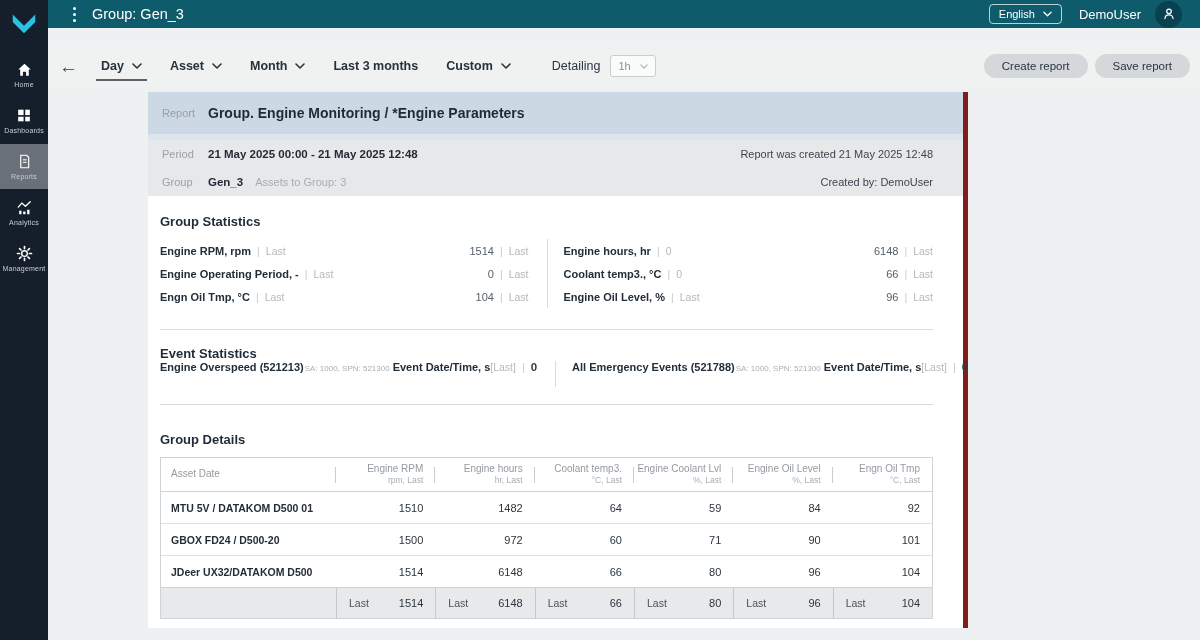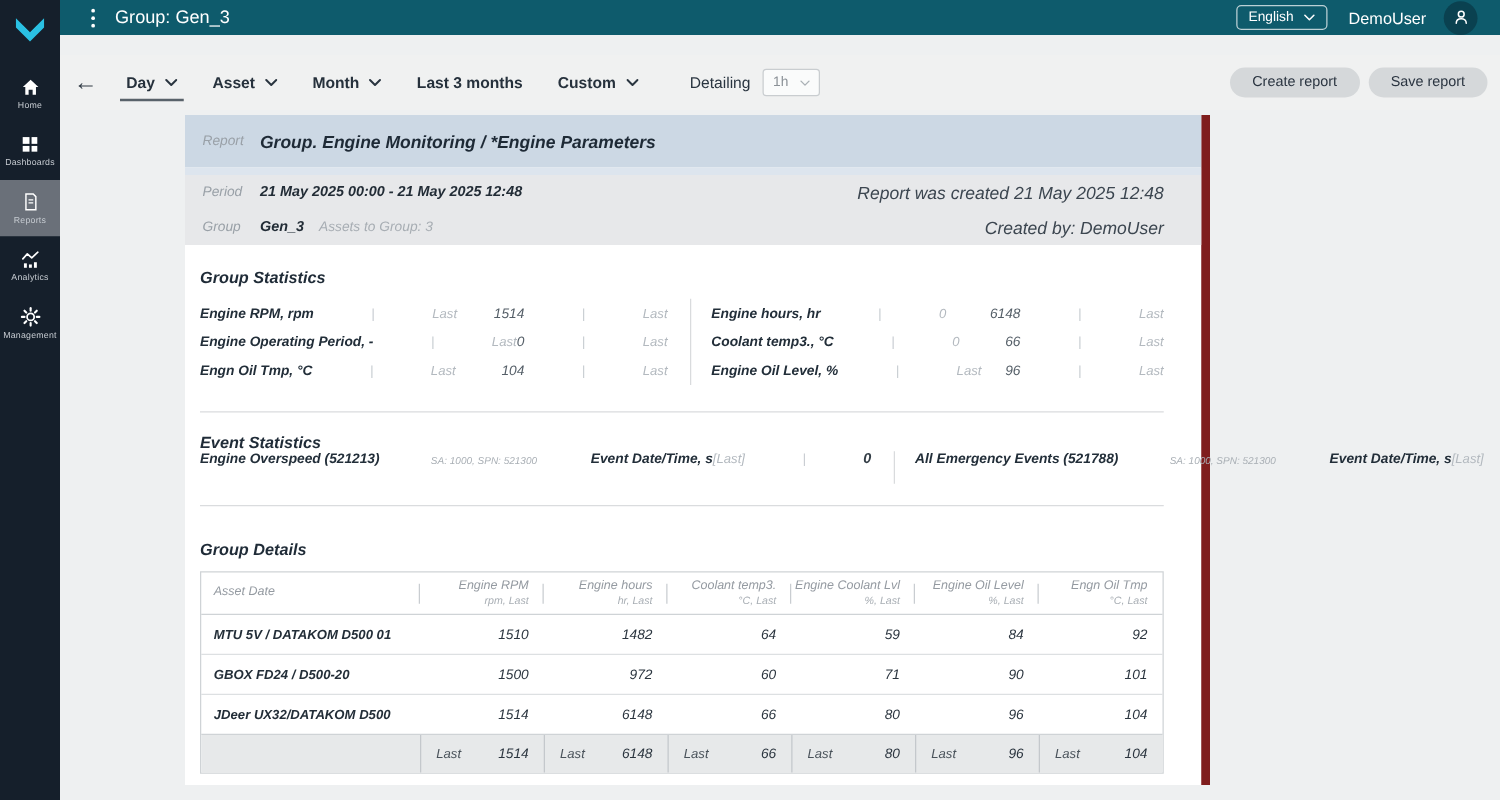--- a/index.html
+++ b/index.html
@@ -31,50 +31,50 @@
   .tabs { display:flex; align-items:center; margin-left:9px; }
   .tab { position:relative; display:flex; align-items:center; gap:8px; font-size:12.5px; font-weight:bold; color:#26313c; padding:8px 14px; cursor:pointer; white-space:nowrap; }
   .tab.active::after { content:''; position:absolute; left:9px; right:9px; bottom:0; height:2px; background:#59626a; }
   .detailing { margin-left:27px; font-size:12.5px; color:#2a3540; }
   .select { margin-left:10px; width:46px; height:22px; border:1px solid #c9cdd0; border-radius:3px; background:#fafbfb; display:flex; align-items:center; justify-content:space-between; padding:0 7px; font-size:11px; color:#8b9197; cursor:pointer; }
   .btns { margin-left:auto; margin-right:10px; display:flex; gap:7px; }
   .pill { height:24px; border:none; border-radius:12px; background:#d5d8da; font-size:11.5px; color:#2a3440; padding:0 18px; font-family:inherit; cursor:pointer; }
 
   
   .page { position:absolute; left:48px; top:88px; right:0; bottom:0; background:#eef0f1; }
-  .card { margin:4px 0 0 100px; width:820px; height:536px; background:#fff; border-right:7px solid #7f1d1d;font-style:italic; }
+  .card { margin:4px 0 0 100px; width:820px; height:536px; background:#fff; border-right:5px solid #7f1d1d; }
 
   .hdr-report { height:42px; background:#ccd8e4; display:flex; align-items:center; }
   .hdr-strip { height:6px; background:#dde5ee; }
   .hdr-gray { background:#e7e8ea; }
   .hdr-row { height:28px; display:flex; align-items:center; }
   .hdr-label { width:60px; padding-left:14px; font-size:11px; color:#99a0a7; flex:0 0 60px; }
   .hdr-title { font-size:14px; font-weight:bold; color:#1e2a36; }
   .hdr-value { font-size:11.5px; font-weight:bold; color:#222c36; }
   .hdr-sub { font-size:11px; color:#a7adb3; margin-left:12px; }
-  .hdr-meta { margin-left:auto; padding-right:30px; font-size:14px; color:#3c4650; }
+  .hdr-meta { margin-left:auto; padding-right:30px; font-size:11px; color:#3c4650; }
 
   .sec-title { margin-left:12px; font-size:13px; font-weight:bold; color:#1f2b37; }
   .t-gs { margin-top:18px; }
   .t-es { margin-top:16px; }
   .t-gd { margin-top:27px; }
   .twocol { display:grid; grid-template-columns:1fr 1fr; margin:10px 30px 0 12px; }
   .col-r { border-left:1px solid #d9dbdd; padding-left:16px; }
   .col-l { padding-right:18px; }
   .t-es + .twocol { margin-top:0; }
   .divider { border-top:1px solid #dadcde; margin:0 30px 0 12px; }
   .div-gs { margin-top:21px; }
   .div-es { margin-top:17px; }
 
   .stat-row { height:23px; display:flex; align-items:center; justify-content:space-between; white-space:nowrap; }
   .sl { font-size:11px; font-weight:bold; color:#222e39; }
   .sep { color:#c6cbd0; margin:0 6px; font-size:10.5px; }
   .mut { color:#b3b9bf; font-size:10.5px; }
   .sv { font-size:11px; color:#555f68; }
-  .stat-l,.stat-v,.ev-l,.ev-v { display:flex; align-items:center;gap:40px; }
+  .stat-l,.stat-v,.ev-l,.ev-v { display:flex; align-items:center; }
 
   .event-row { height:26px; display:flex; align-items:flex-start; justify-content:space-between; white-space:nowrap; }
   .ev-name,.ev-suffix { font-size:11px; font-weight:bold; color:#222e39; }
   .ev-meta { font-size:8px; color:#a9afb5; margin:2px 3px 0 1px; }
   .ev-num { font-size:11.5px; font-weight:bold; color:#333d46; }
 
   
   .table { margin:10px 30px 0 12px; border:1px solid #cfd3d6; }
   .gridrow { display:grid; grid-template-columns:175px repeat(6,1fr); }
   .thead { height:34px; border-bottom:1px solid #cfd3d6; }

